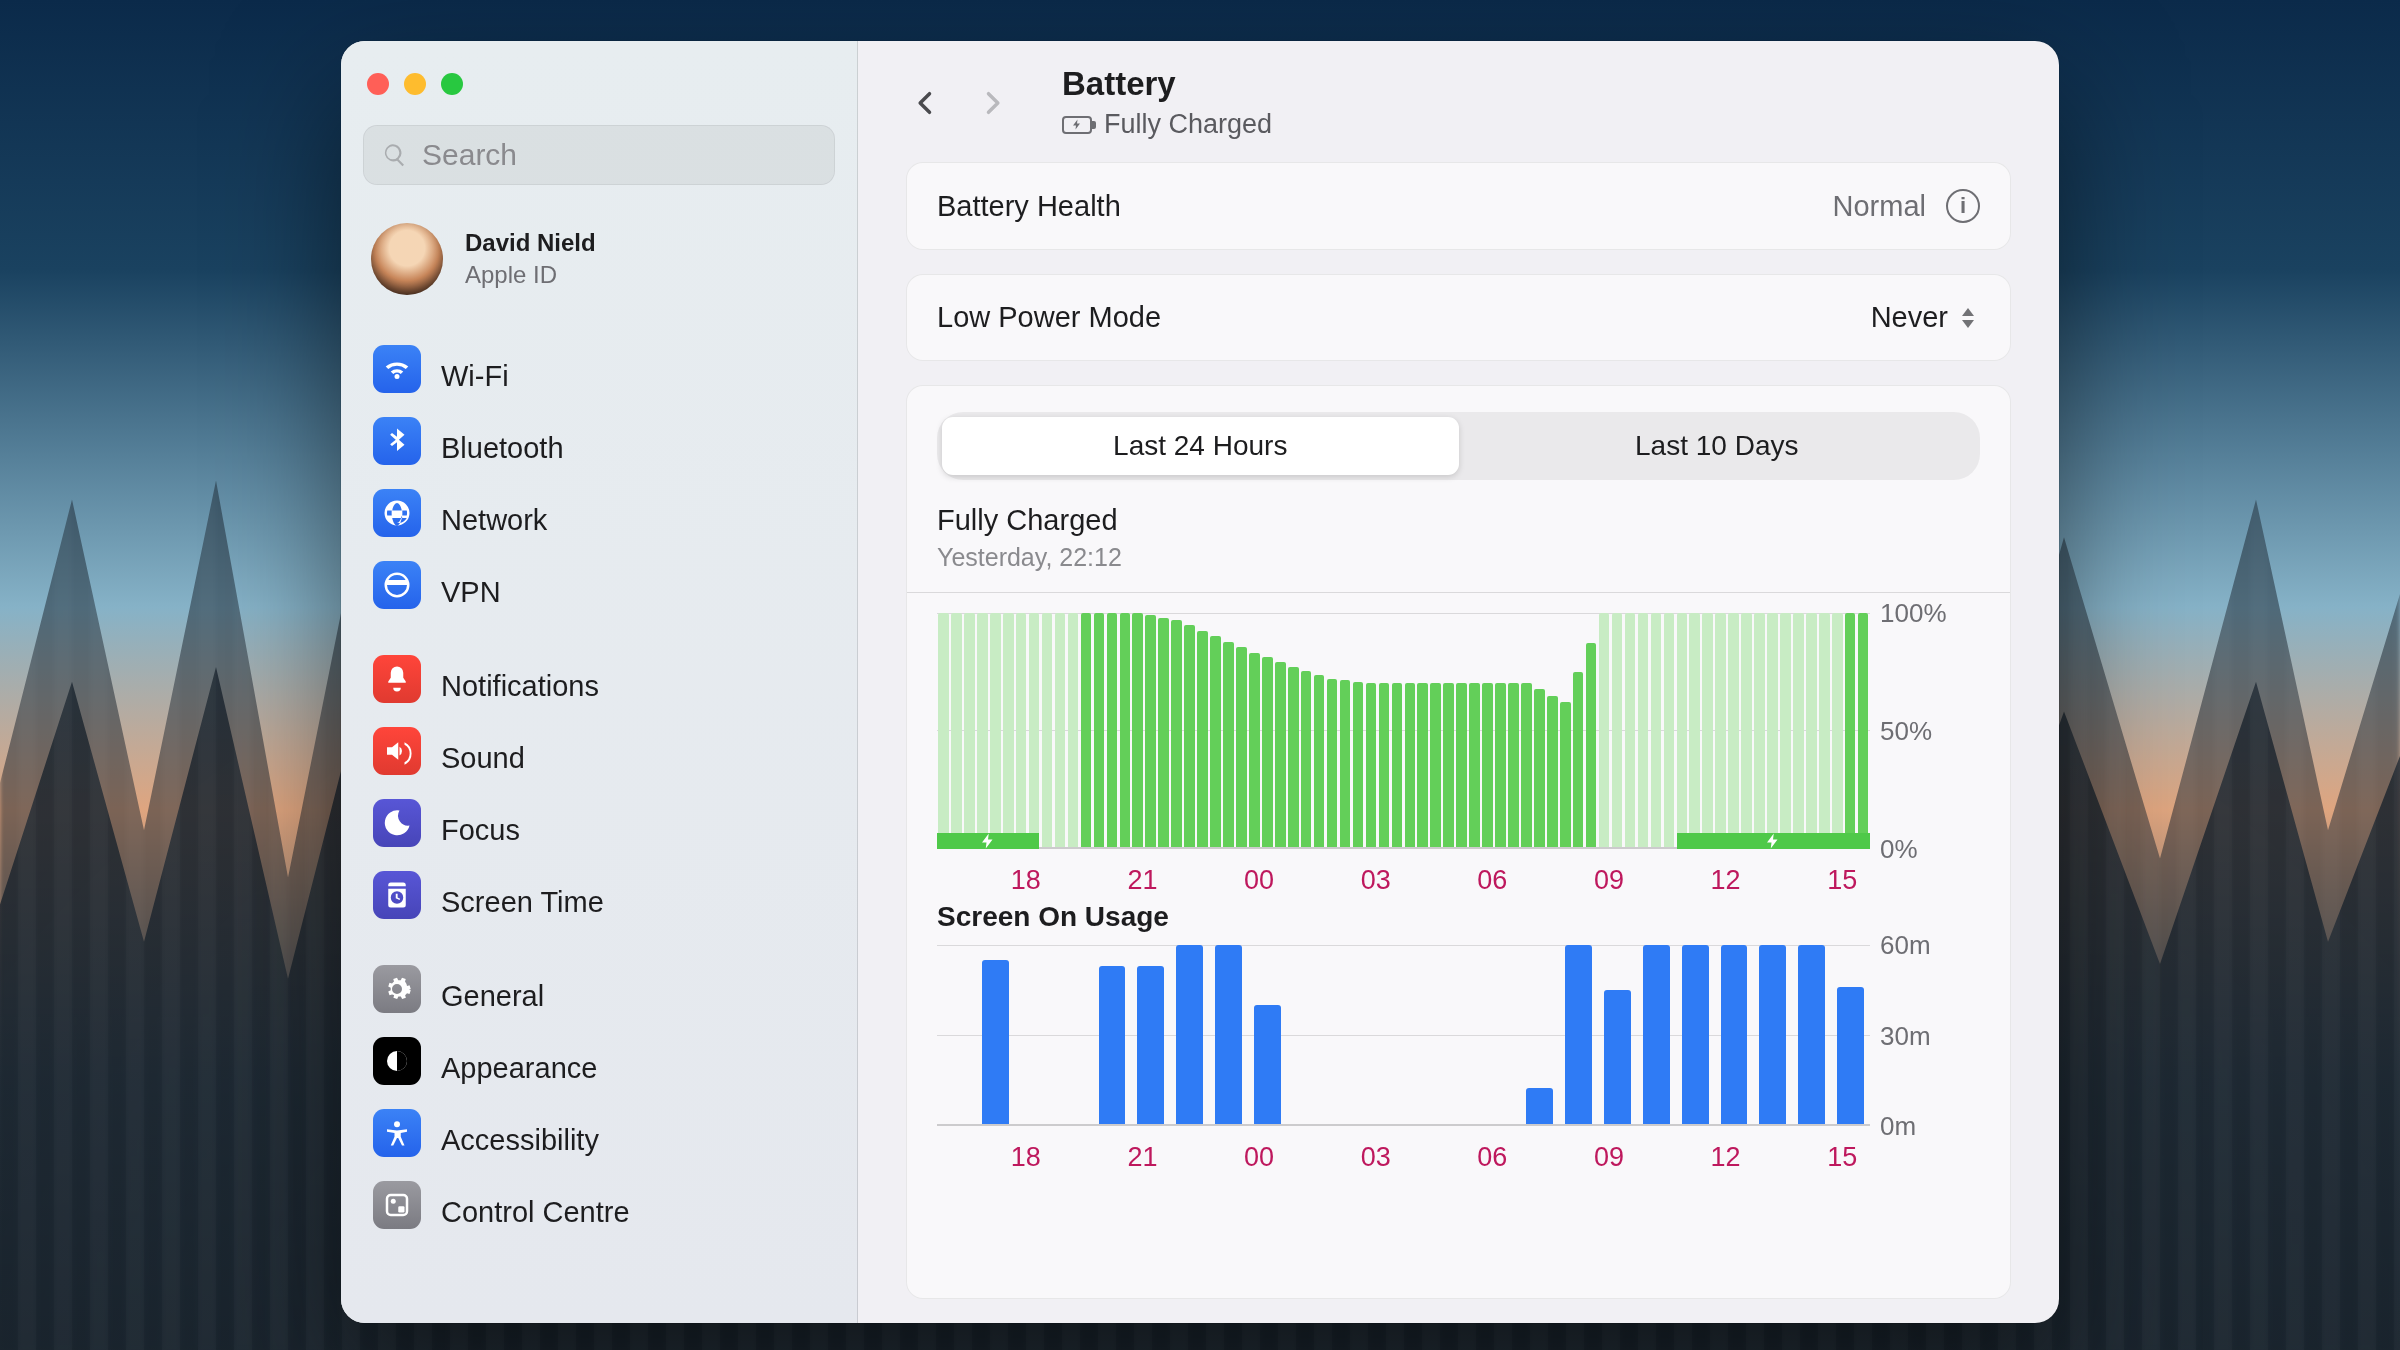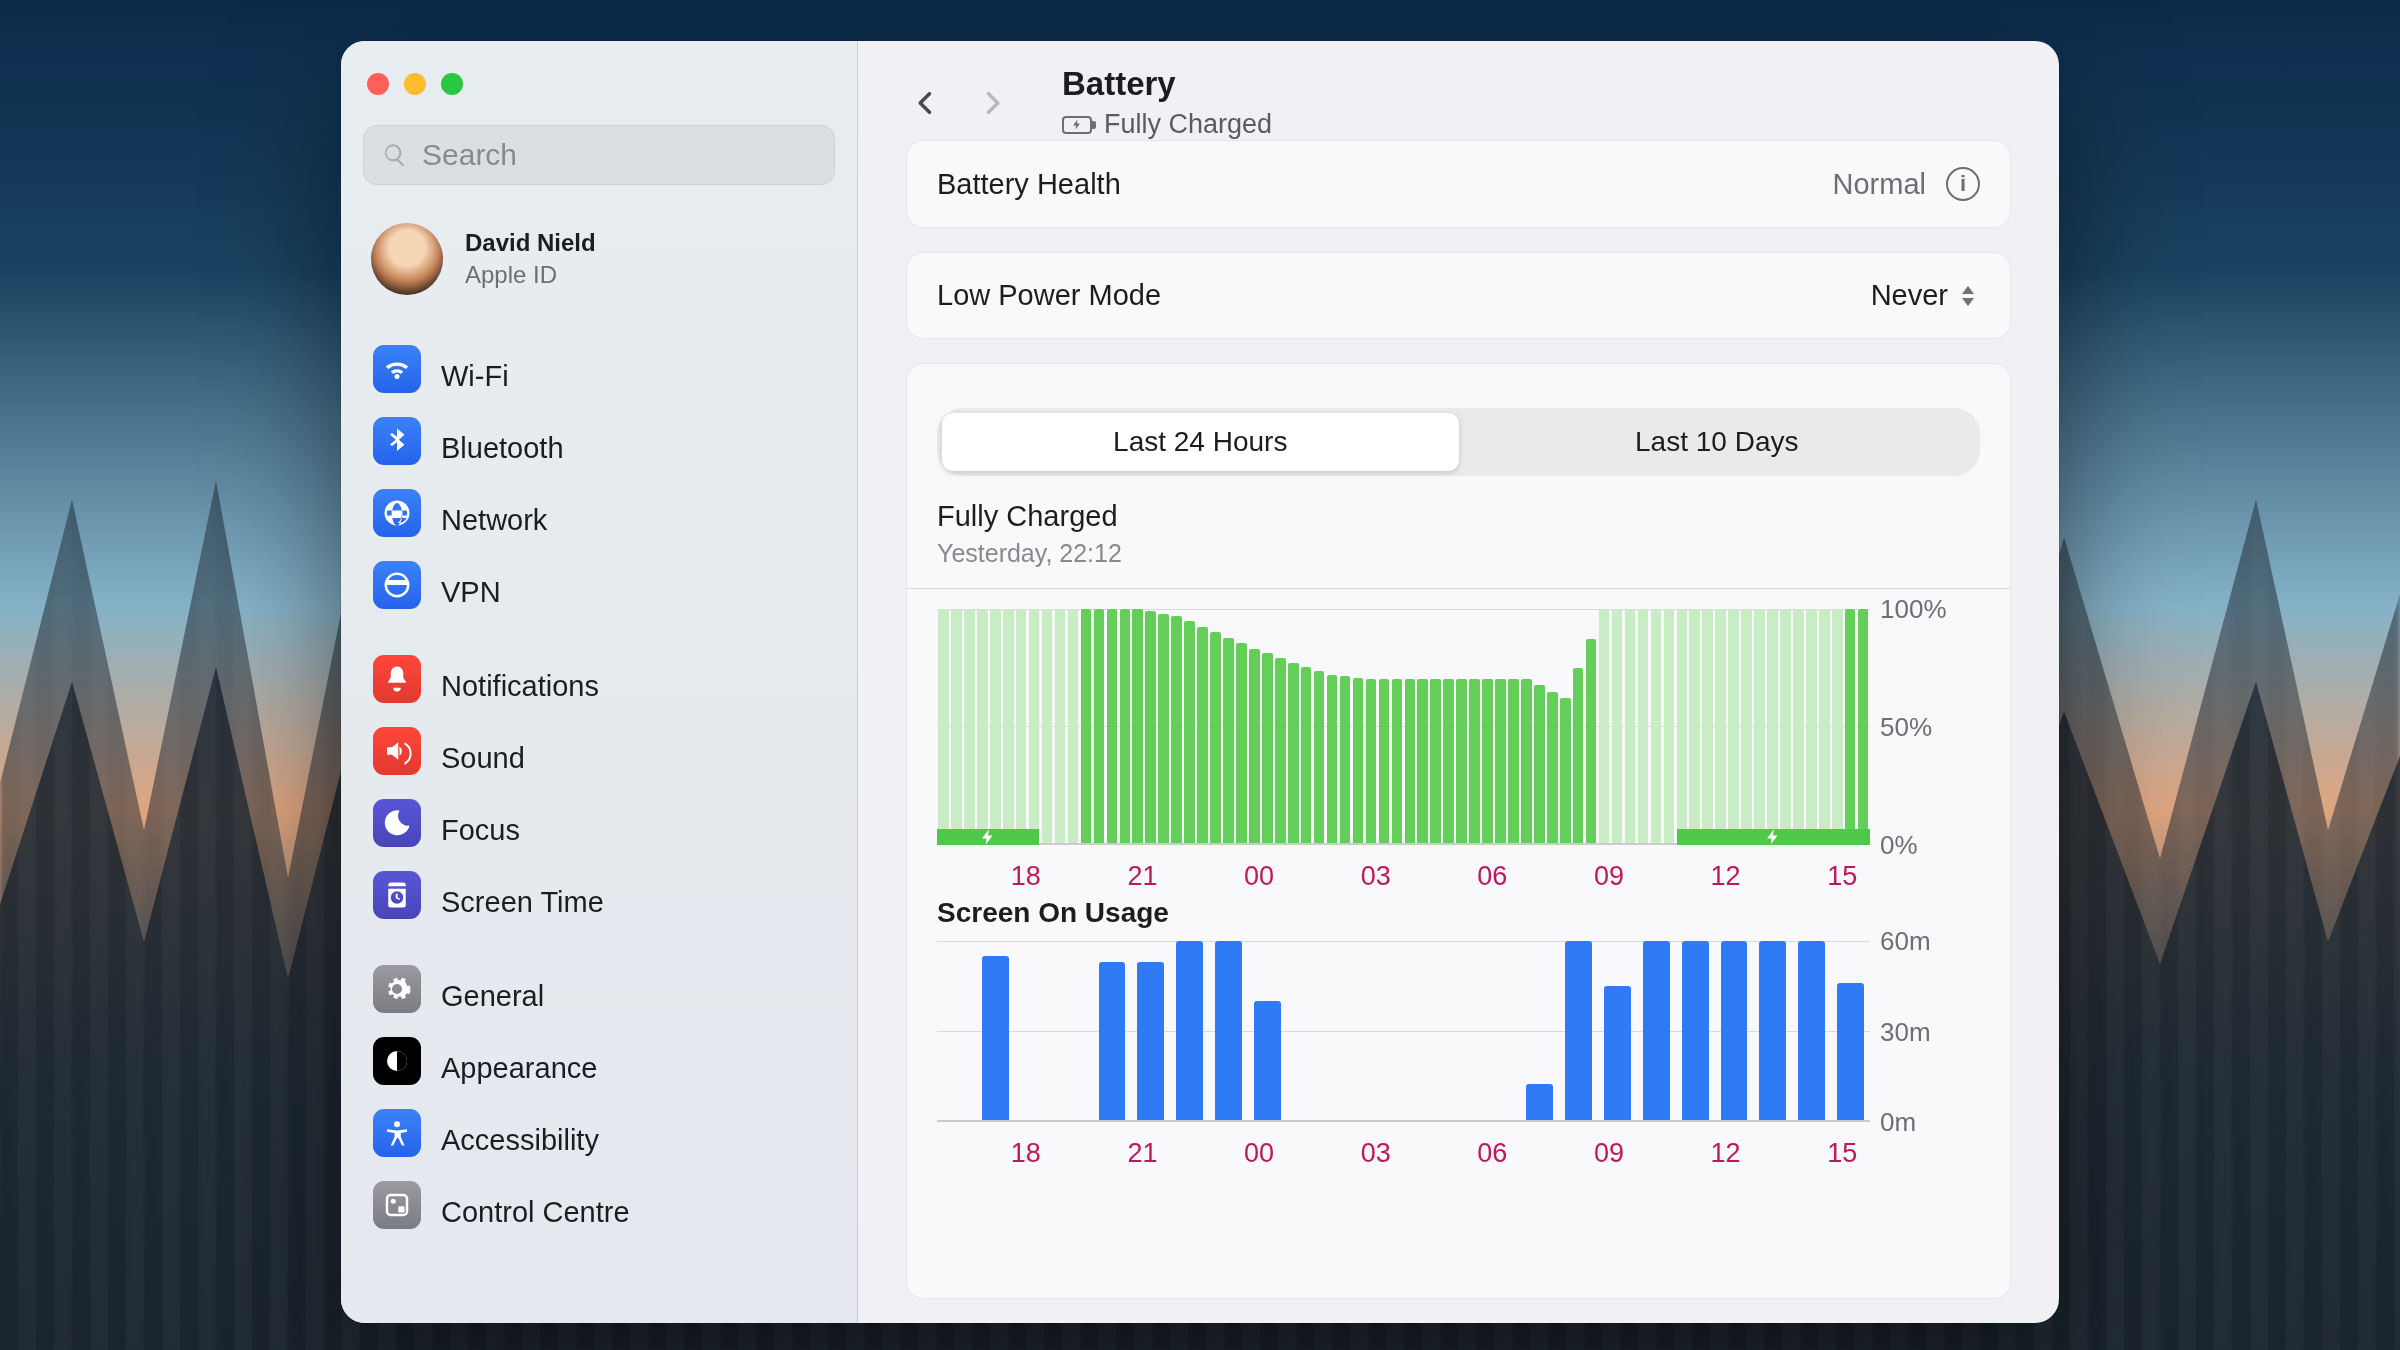--- a/index.html
+++ b/index.html
@@ -67,41 +67,41 @@
   .navitem .icn svg{width:30px;height:30px;fill:#fff;}
   .navitem .lbl{font-size:29px;color:#1d1d1f;}
   .c-blue{background:linear-gradient(180deg,#3b82f6,#2563eb);} 
   .c-red{background:linear-gradient(180deg,#ff453a,#e03a30);} 
   .c-indigo{background:linear-gradient(180deg,#5856d6,#4745b8);} 
   .c-grey{background:linear-gradient(180deg,#9a9aa0,#7b7b82);} 
   .c-black{background:#000;}
 
   
   .content{flex:1;display:flex;flex-direction:column;padding:24px 48px 0 48px;overflow:hidden;}
-  .header{display:flex;align-items:center;gap:26px;}
+  .header{display:flex;align-items:center;gap:26px;margin-bottom:22px;}
   .navarrow{width:40px;height:40px;display:flex;align-items:center;justify-content:center;}
   .navarrow svg{width:28px;height:28px;stroke:#4a4a4e;fill:none;stroke-width:3;stroke-linecap:round;stroke-linejoin:round;}
   .navarrow.dim svg{stroke:#b9b9bd;}
   .title-block{margin-left:24px;}
   .title{font-size:33px;font-weight:700;color:#1d1d1f;}
   .subtitle-row{display:flex;align-items:center;gap:12px;margin-top:6px;}
   .batt-icon{width:30px;height:18px;border:2.5px solid #6e6e73;border-radius:4px;position:relative;}
   .batt-icon::after{content:"";position:absolute;right:-6px;top:3px;width:4px;height:8px;background:#6e6e73;border-radius:0 2px 2px 0;}
   .batt-icon .bolt{position:absolute;left:50%;top:50%;transform:translate(-50%,-55%);}
   .subtitle{font-size:27px;color:#5a5a5f;}
 
   .panel{background:rgba(255,255,255,0.55);border:1px solid rgba(0,0,0,0.07);border-radius:17px;padding:26px 30px;margin-bottom:24px;}
   .row{display:flex;align-items:center;justify-content:space-between;}
   .row-label{font-size:29px;color:#1d1d1f;}
   .row-value{font-size:29px;color:#6e6e73;}
   .stepper{display:inline-flex;flex-direction:column;margin-left:10px;width:22px;opacity:0.7;}
   .stepper svg{width:20px;height:10px;fill:#3a3a3e;}
   .info{width:34px;height:34px;border:2.6px solid #6e6e73;border-radius:50%;display:inline-flex;align-items:center;justify-content:center;font-size:22px;font-weight:700;color:#6e6e73;margin-left:20px;}
 
-  .segmented{background:rgba(0,0,0,0.06);border-radius:26px;padding:5px;display:flex;margin-bottom:24px;margin-top:18px;}
+  .segmented{background:rgba(0,0,0,0.06);border-radius:26px;padding:5px;display:flex;margin-bottom:24px;}
   .segmented .seg{flex:1;text-align:center;padding:13px 0;font-size:28px;color:#1d1d1f;border-radius:11px;}
   .segmented .seg.active{background:#fff;box-shadow:0 2px 6px rgba(0,0,0,0.15);}
 
   .status-block{margin-bottom:16px;}
   .status-title{font-size:29px;color:#1d1d1f;}
   .status-sub{font-size:25px;color:#8a8a8e;margin-top:6px;}
 
   .divider{height:1px;background:rgba(0,0,0,0.12);margin:20px -30px;}
 
   .chart-title{font-size:28px;font-weight:700;color:#1d1d1f;margin-bottom:12px;}

